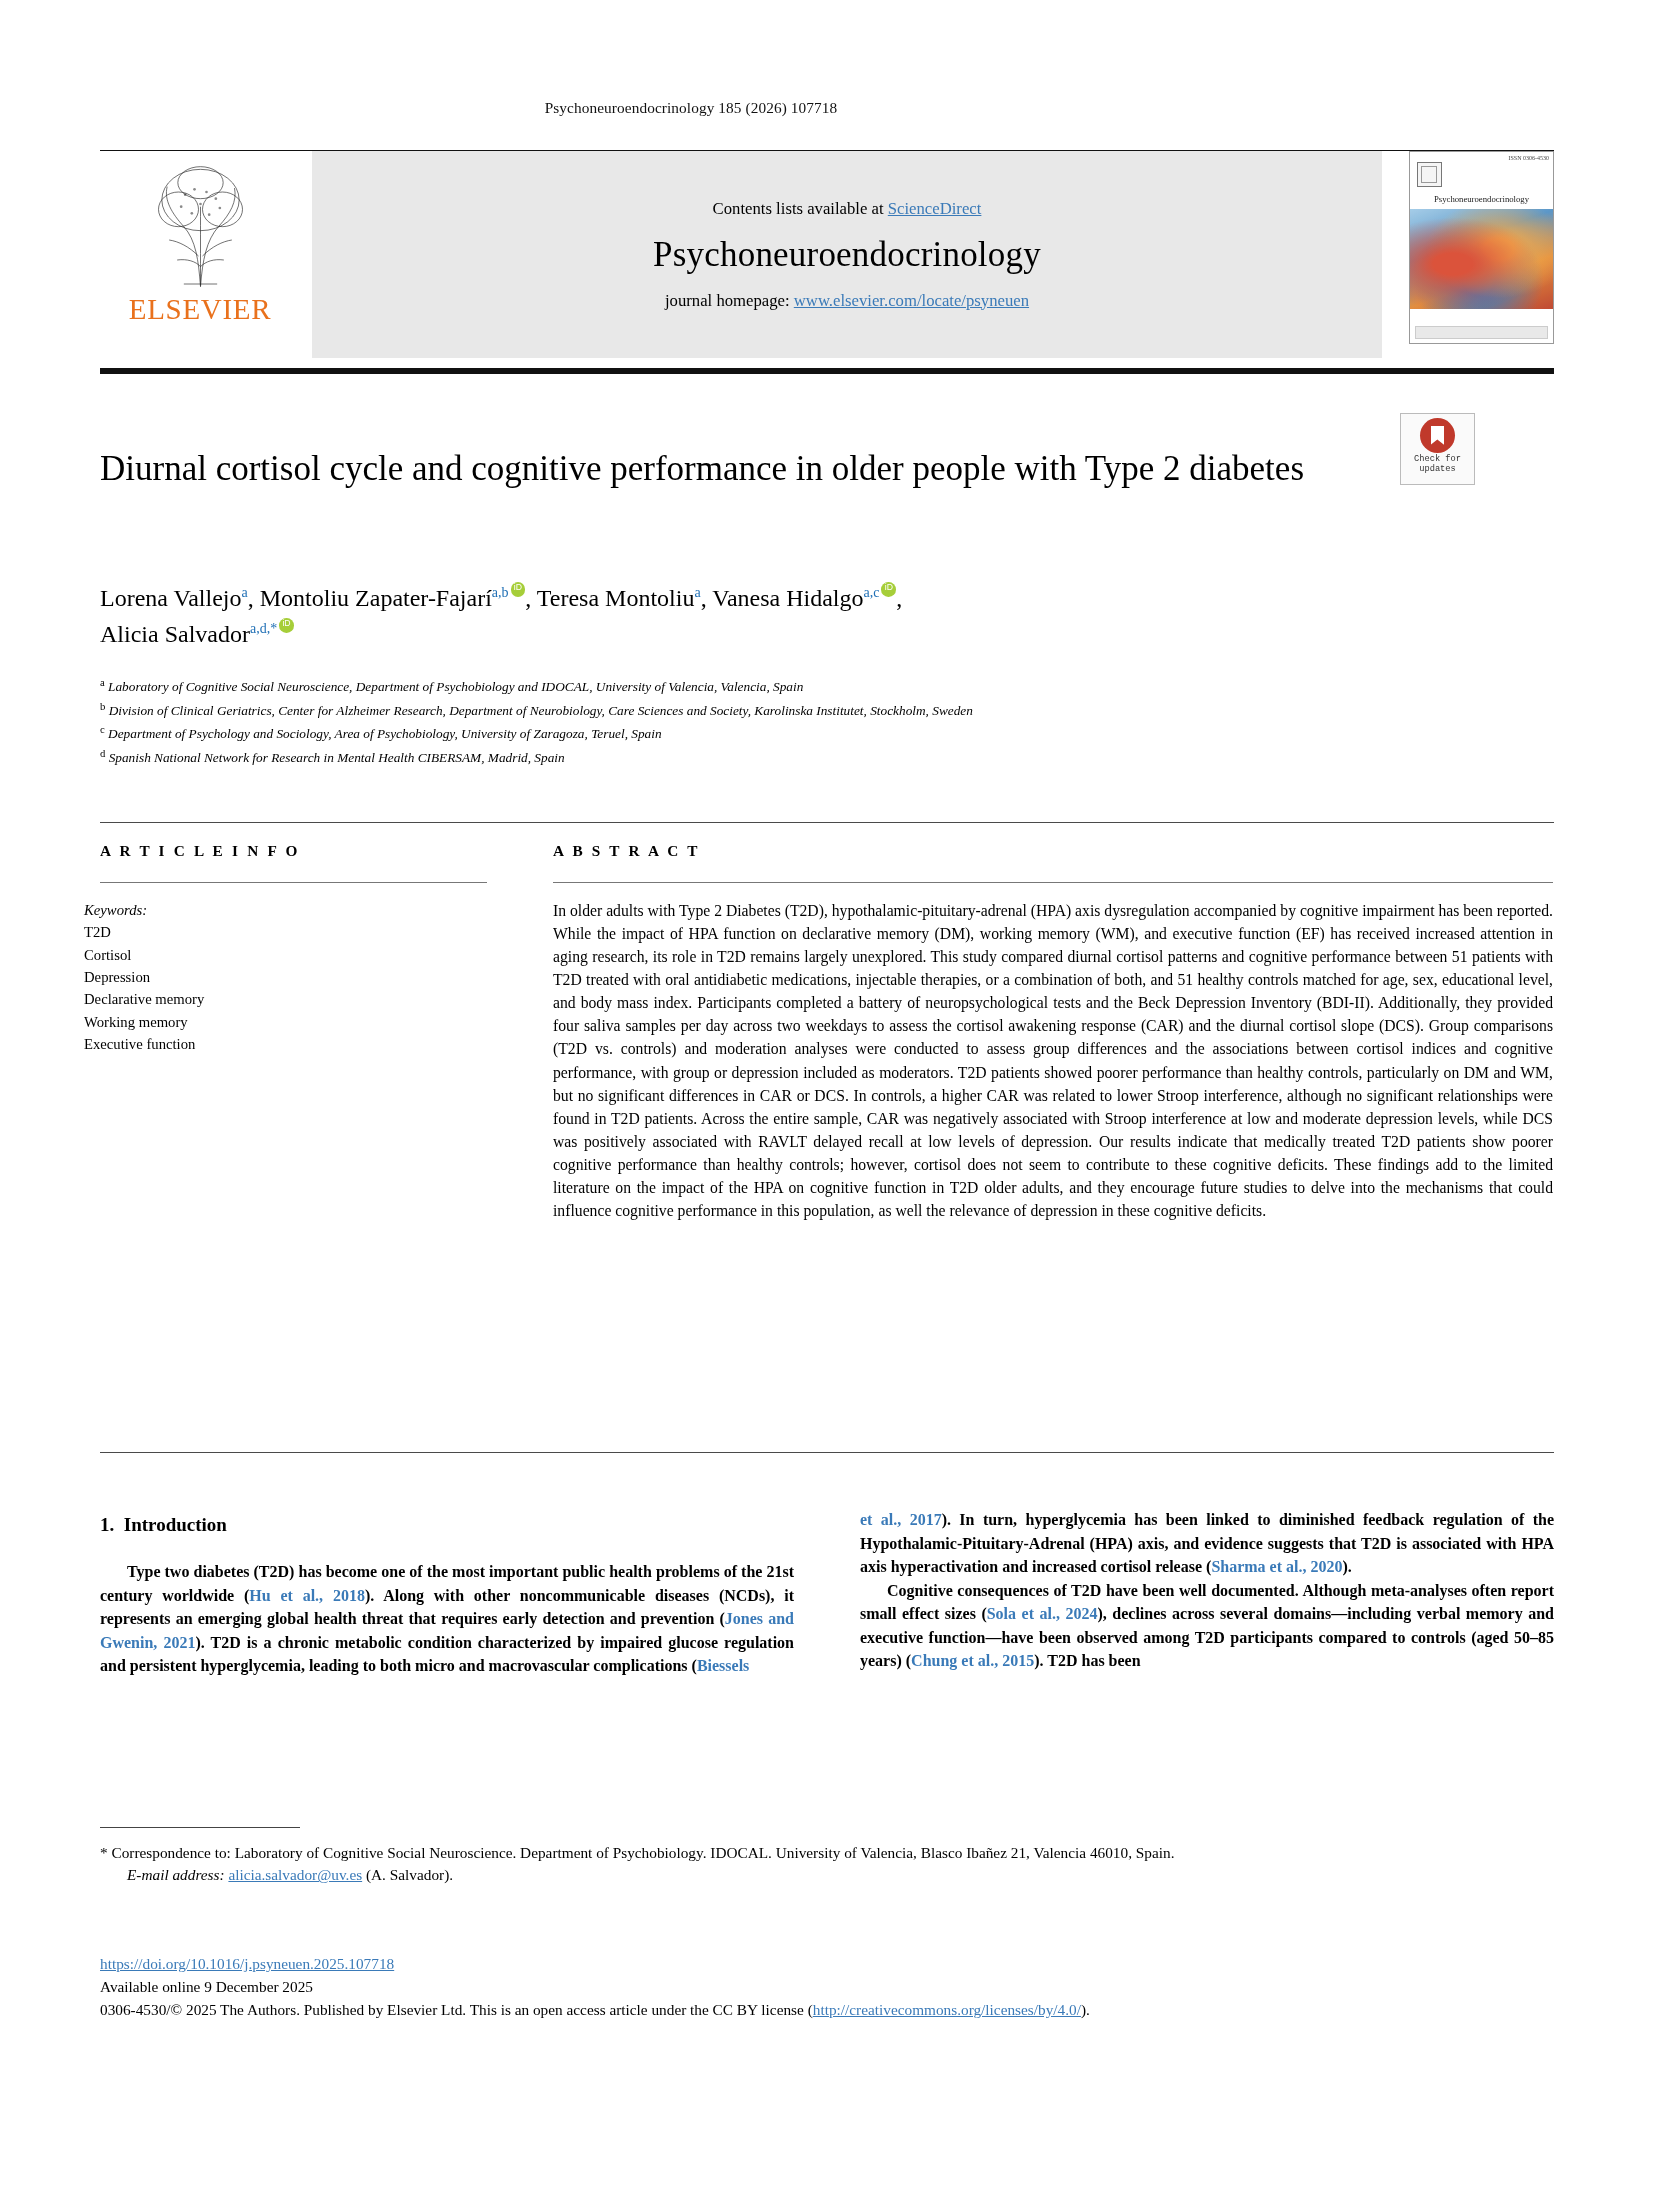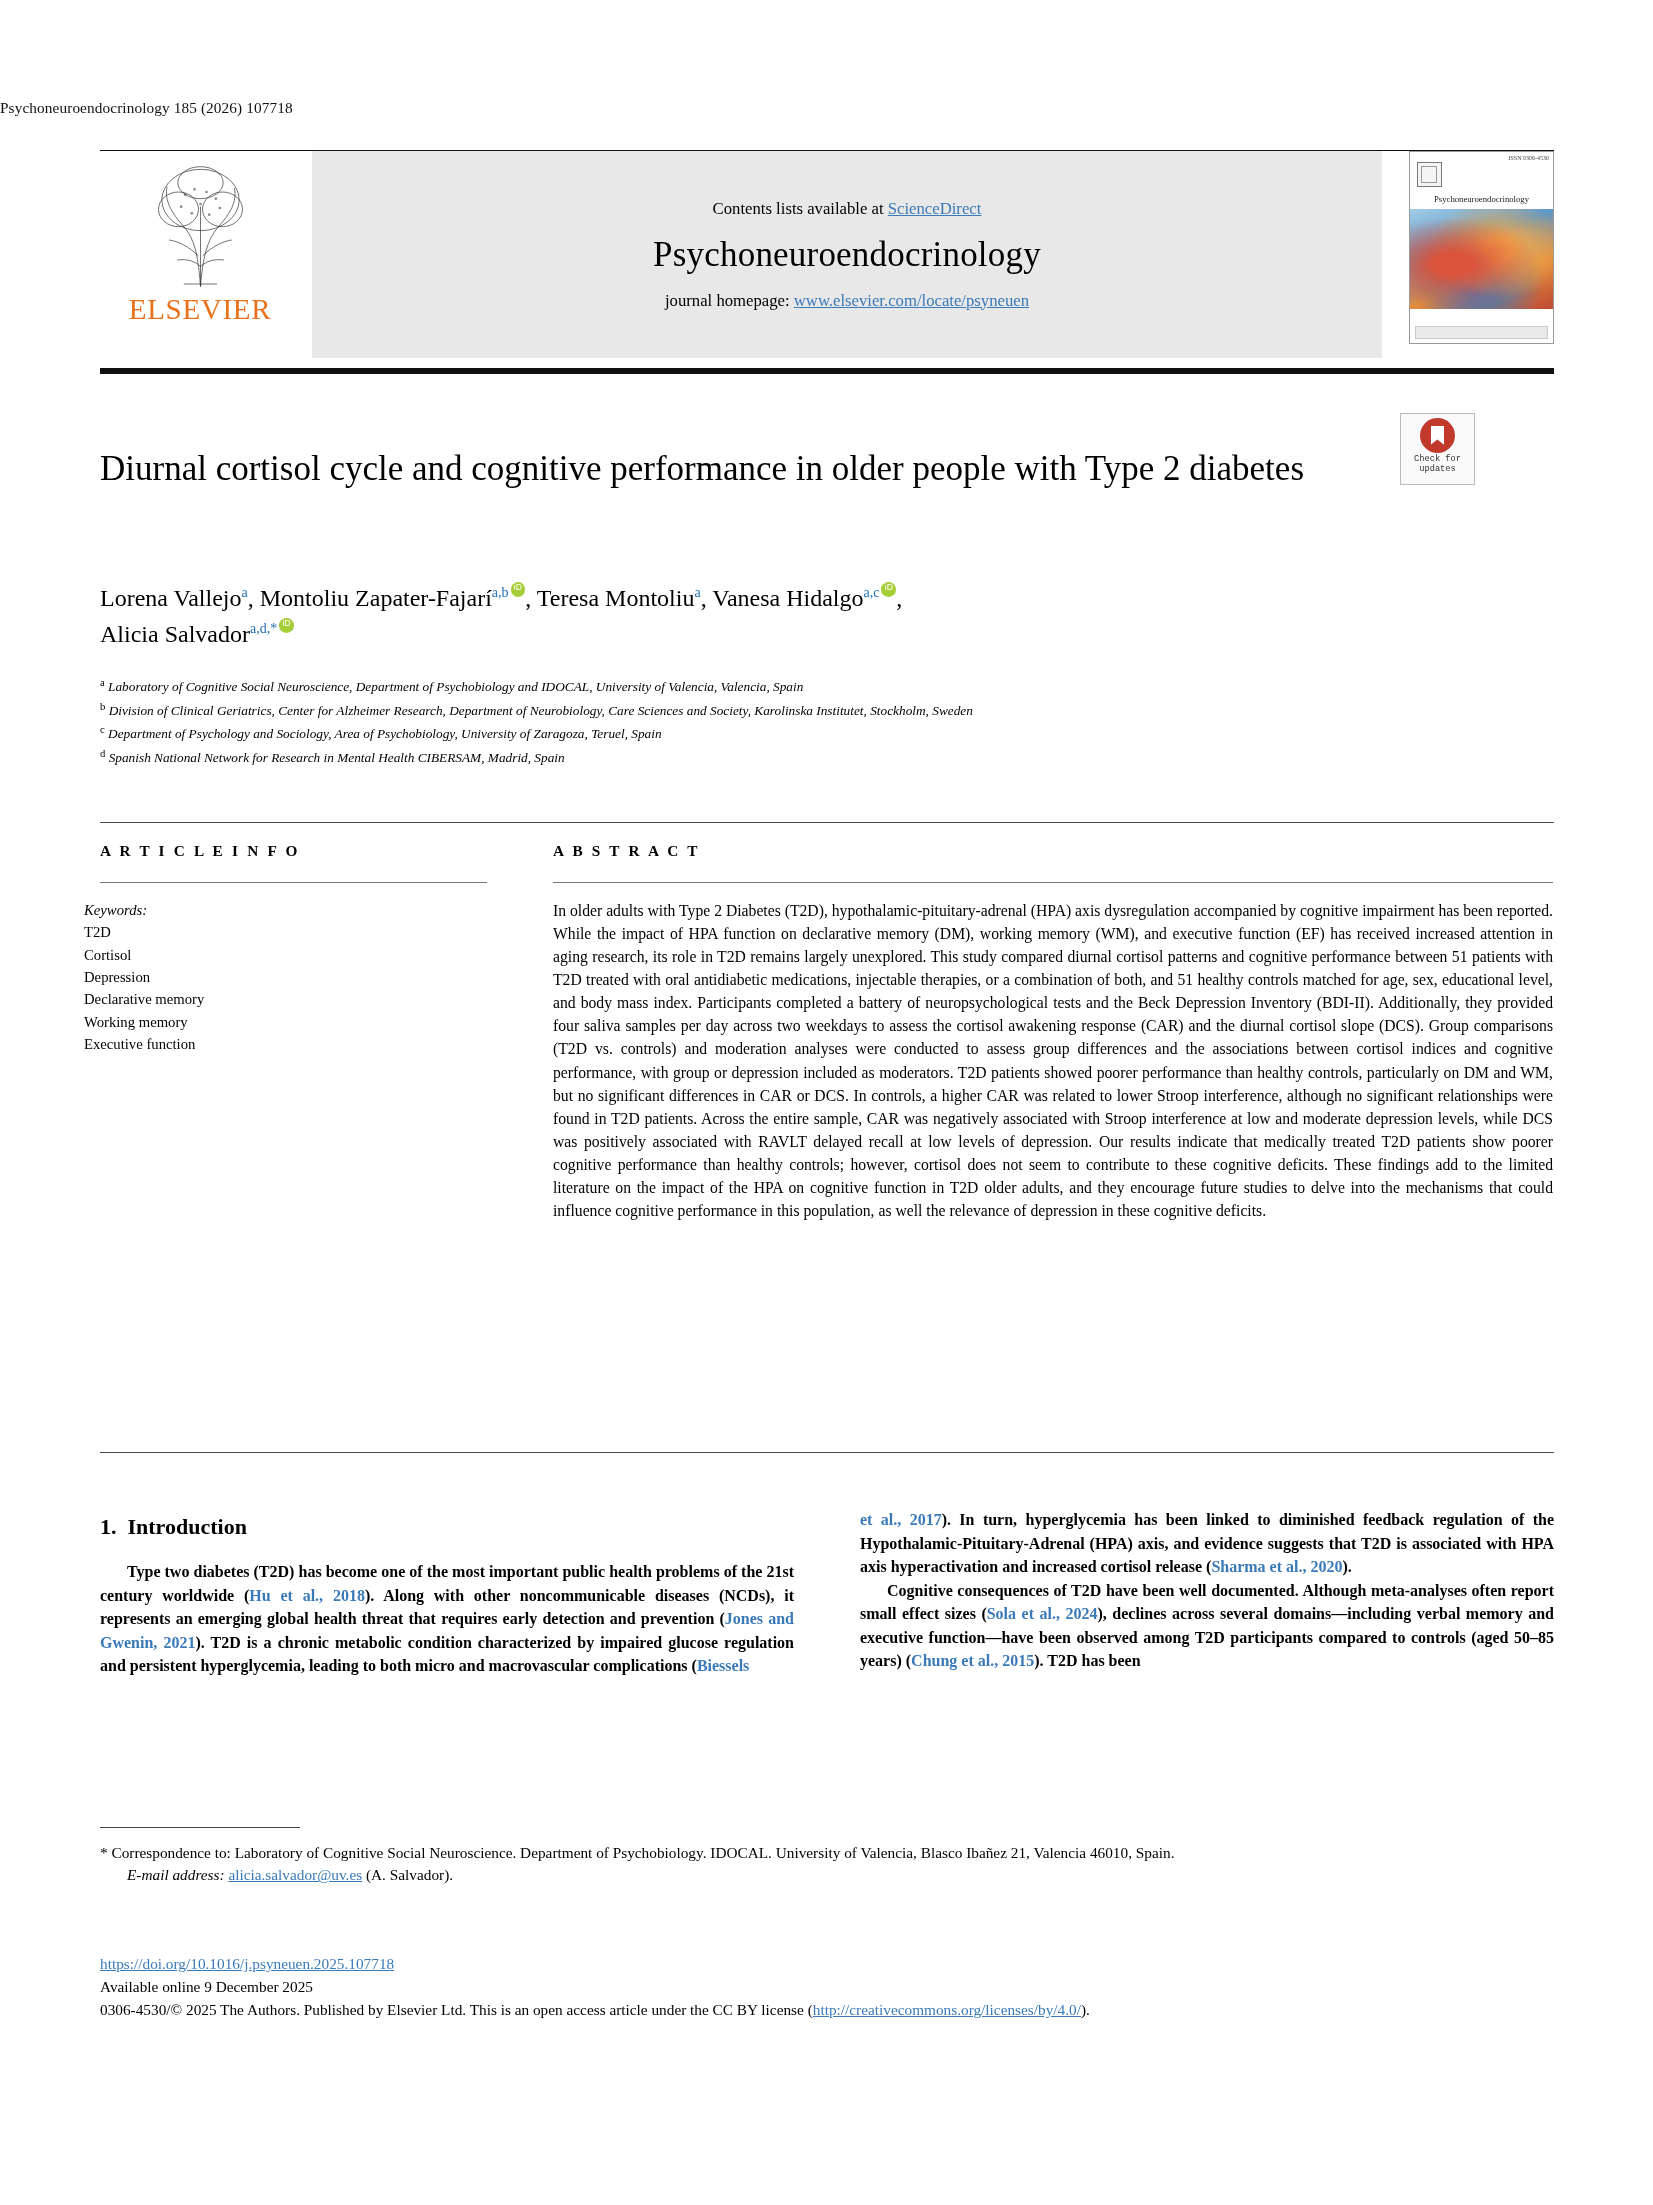--- a/index.html
+++ b/index.html
@@ -21,20 +21,21 @@
     padding: 0;
     box-sizing: border-box;
   }
 
   
   .running-head {
     position: absolute;
     top: 99px;
     left: 0;
     width: 1382px;
+    text-align: center;
     font-size: 15.3px;
     letter-spacing: 0.1px;
     color: #111;
   }
 
   
   .masthead {
     position: absolute;
     top: 150px;
     left: 100px;
@@ -333,21 +334,21 @@
     top: 1452px;
     width: 1454px;
     border-top: 0.7px solid #4a4a4a;
   }
 
   
   .sec-head {
     position: absolute;
     left: 100px;
     top: 1514px;
-    font-size: 22px;
+    font-size: 19px;
     font-weight: bold;
   }
   .col-left {
     position: absolute;
     left: 100px;
     top: 1560px;
     width: 694px;
     font-size: 16px;
     line-height: 1.47;
     text-align: justify;

